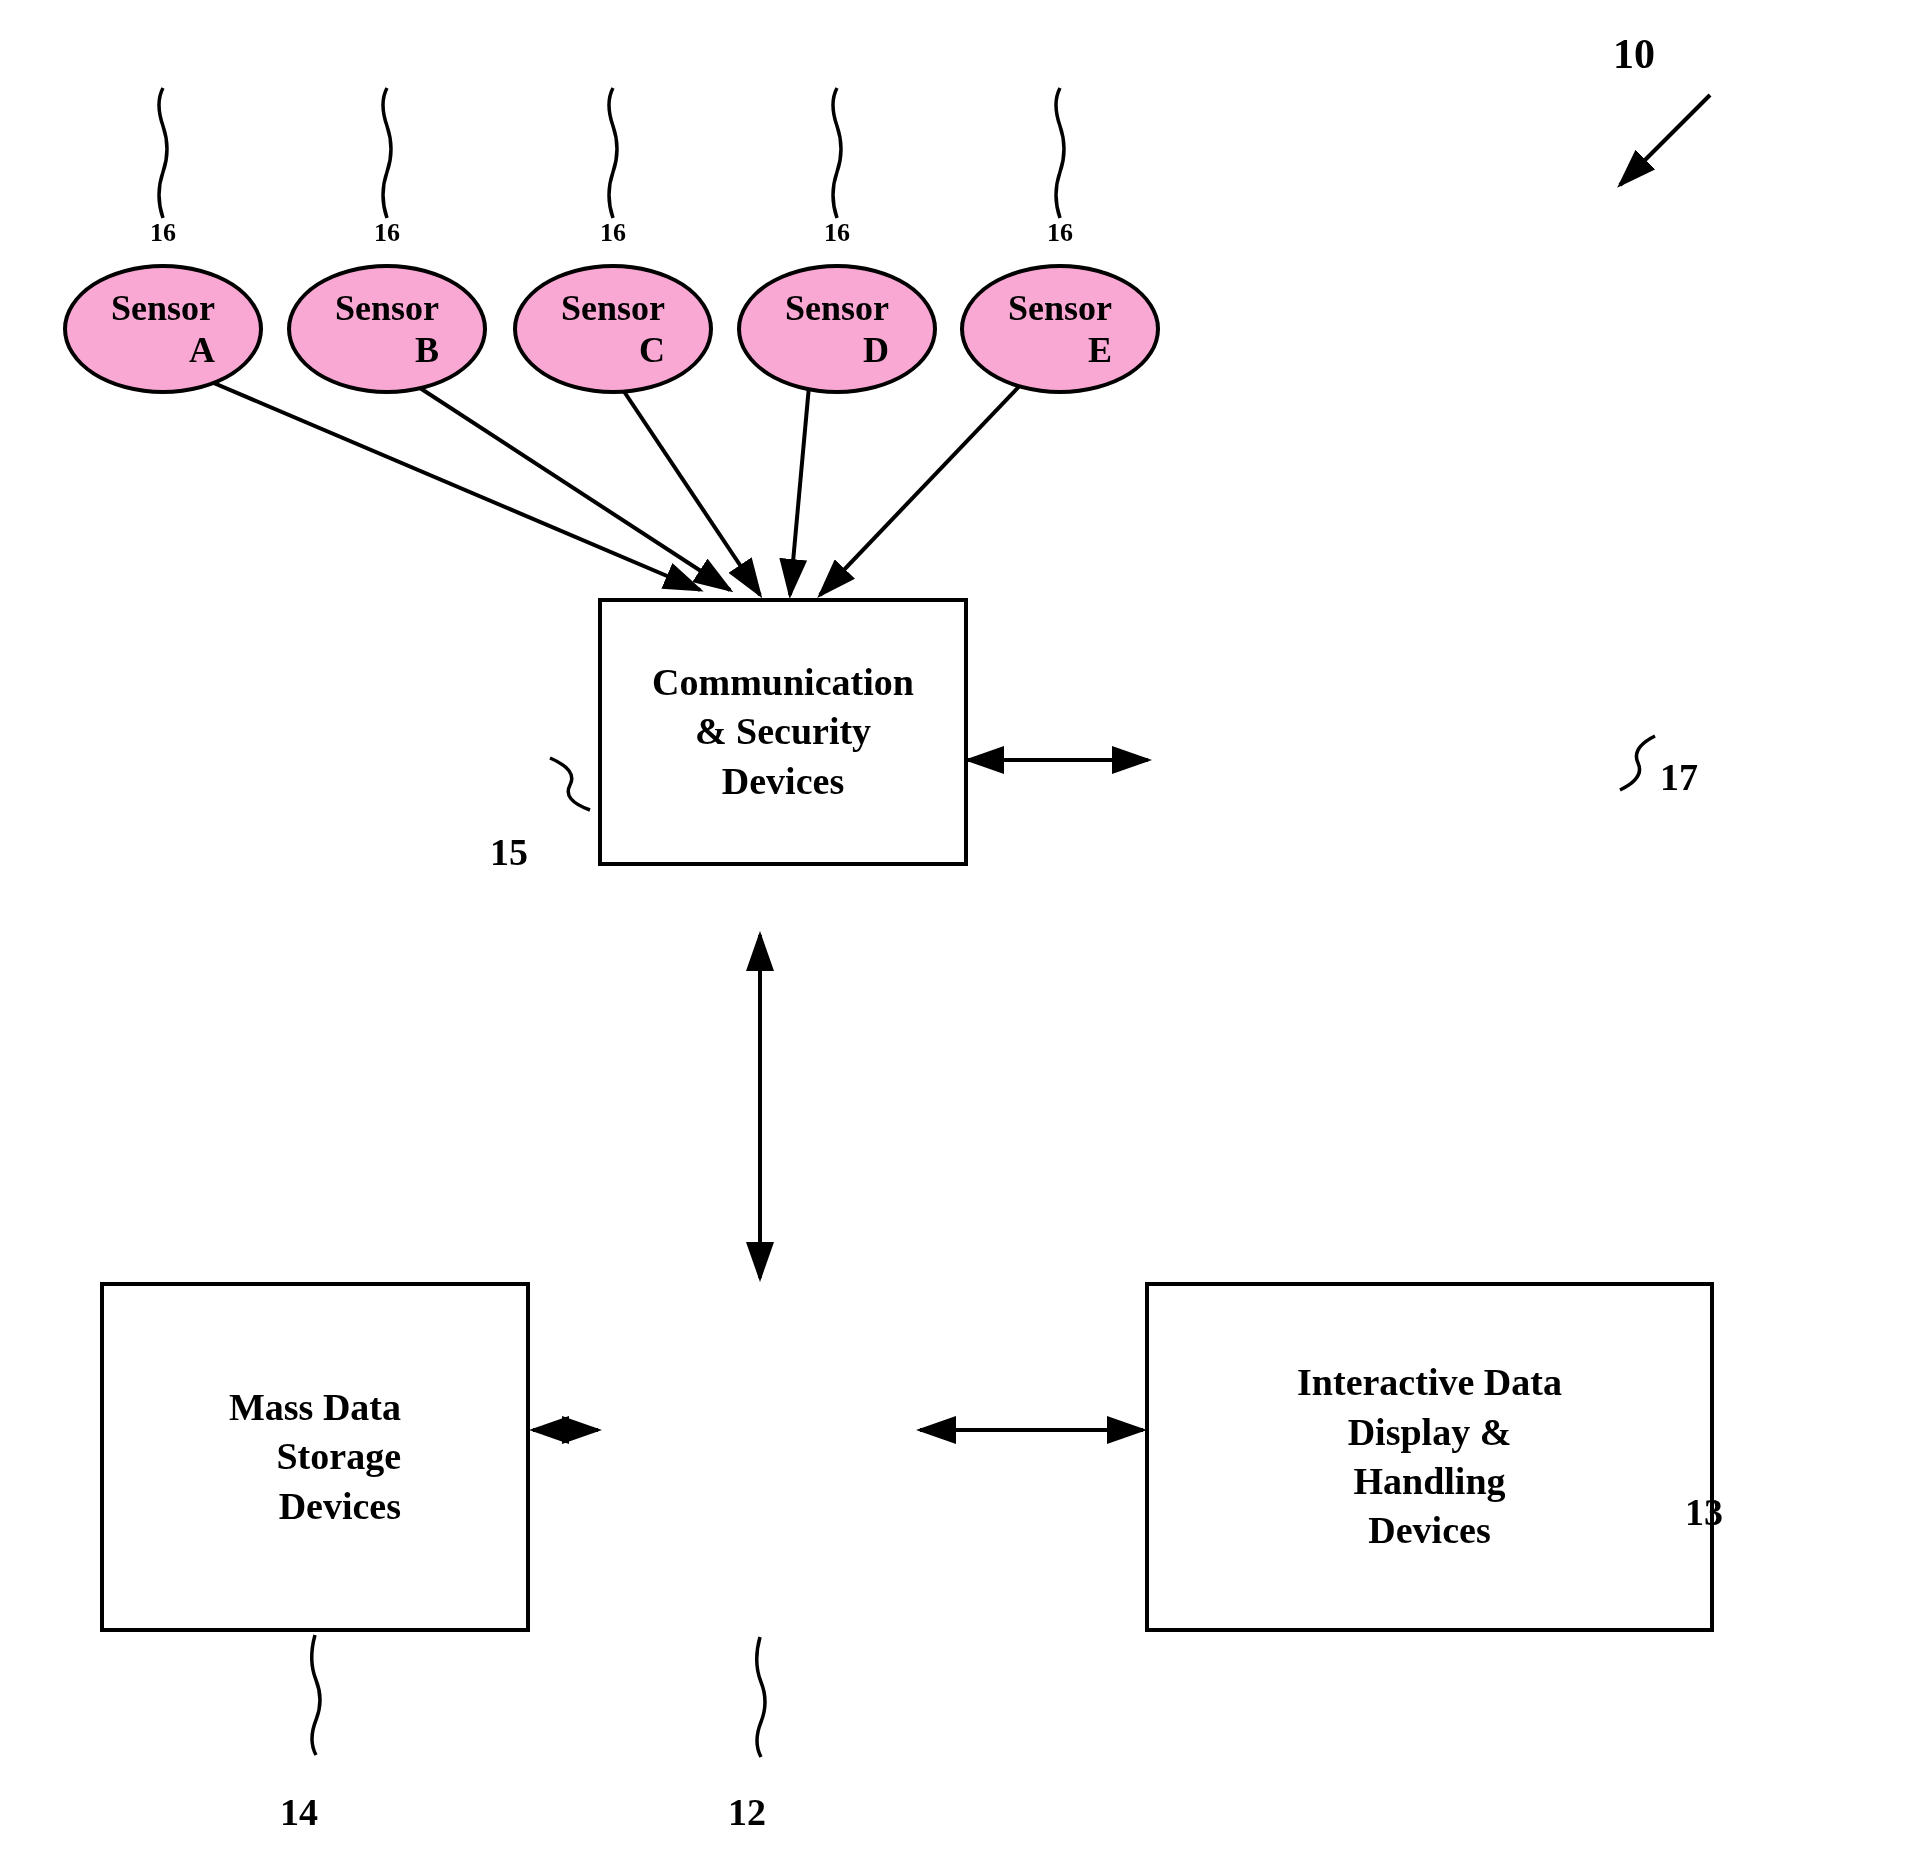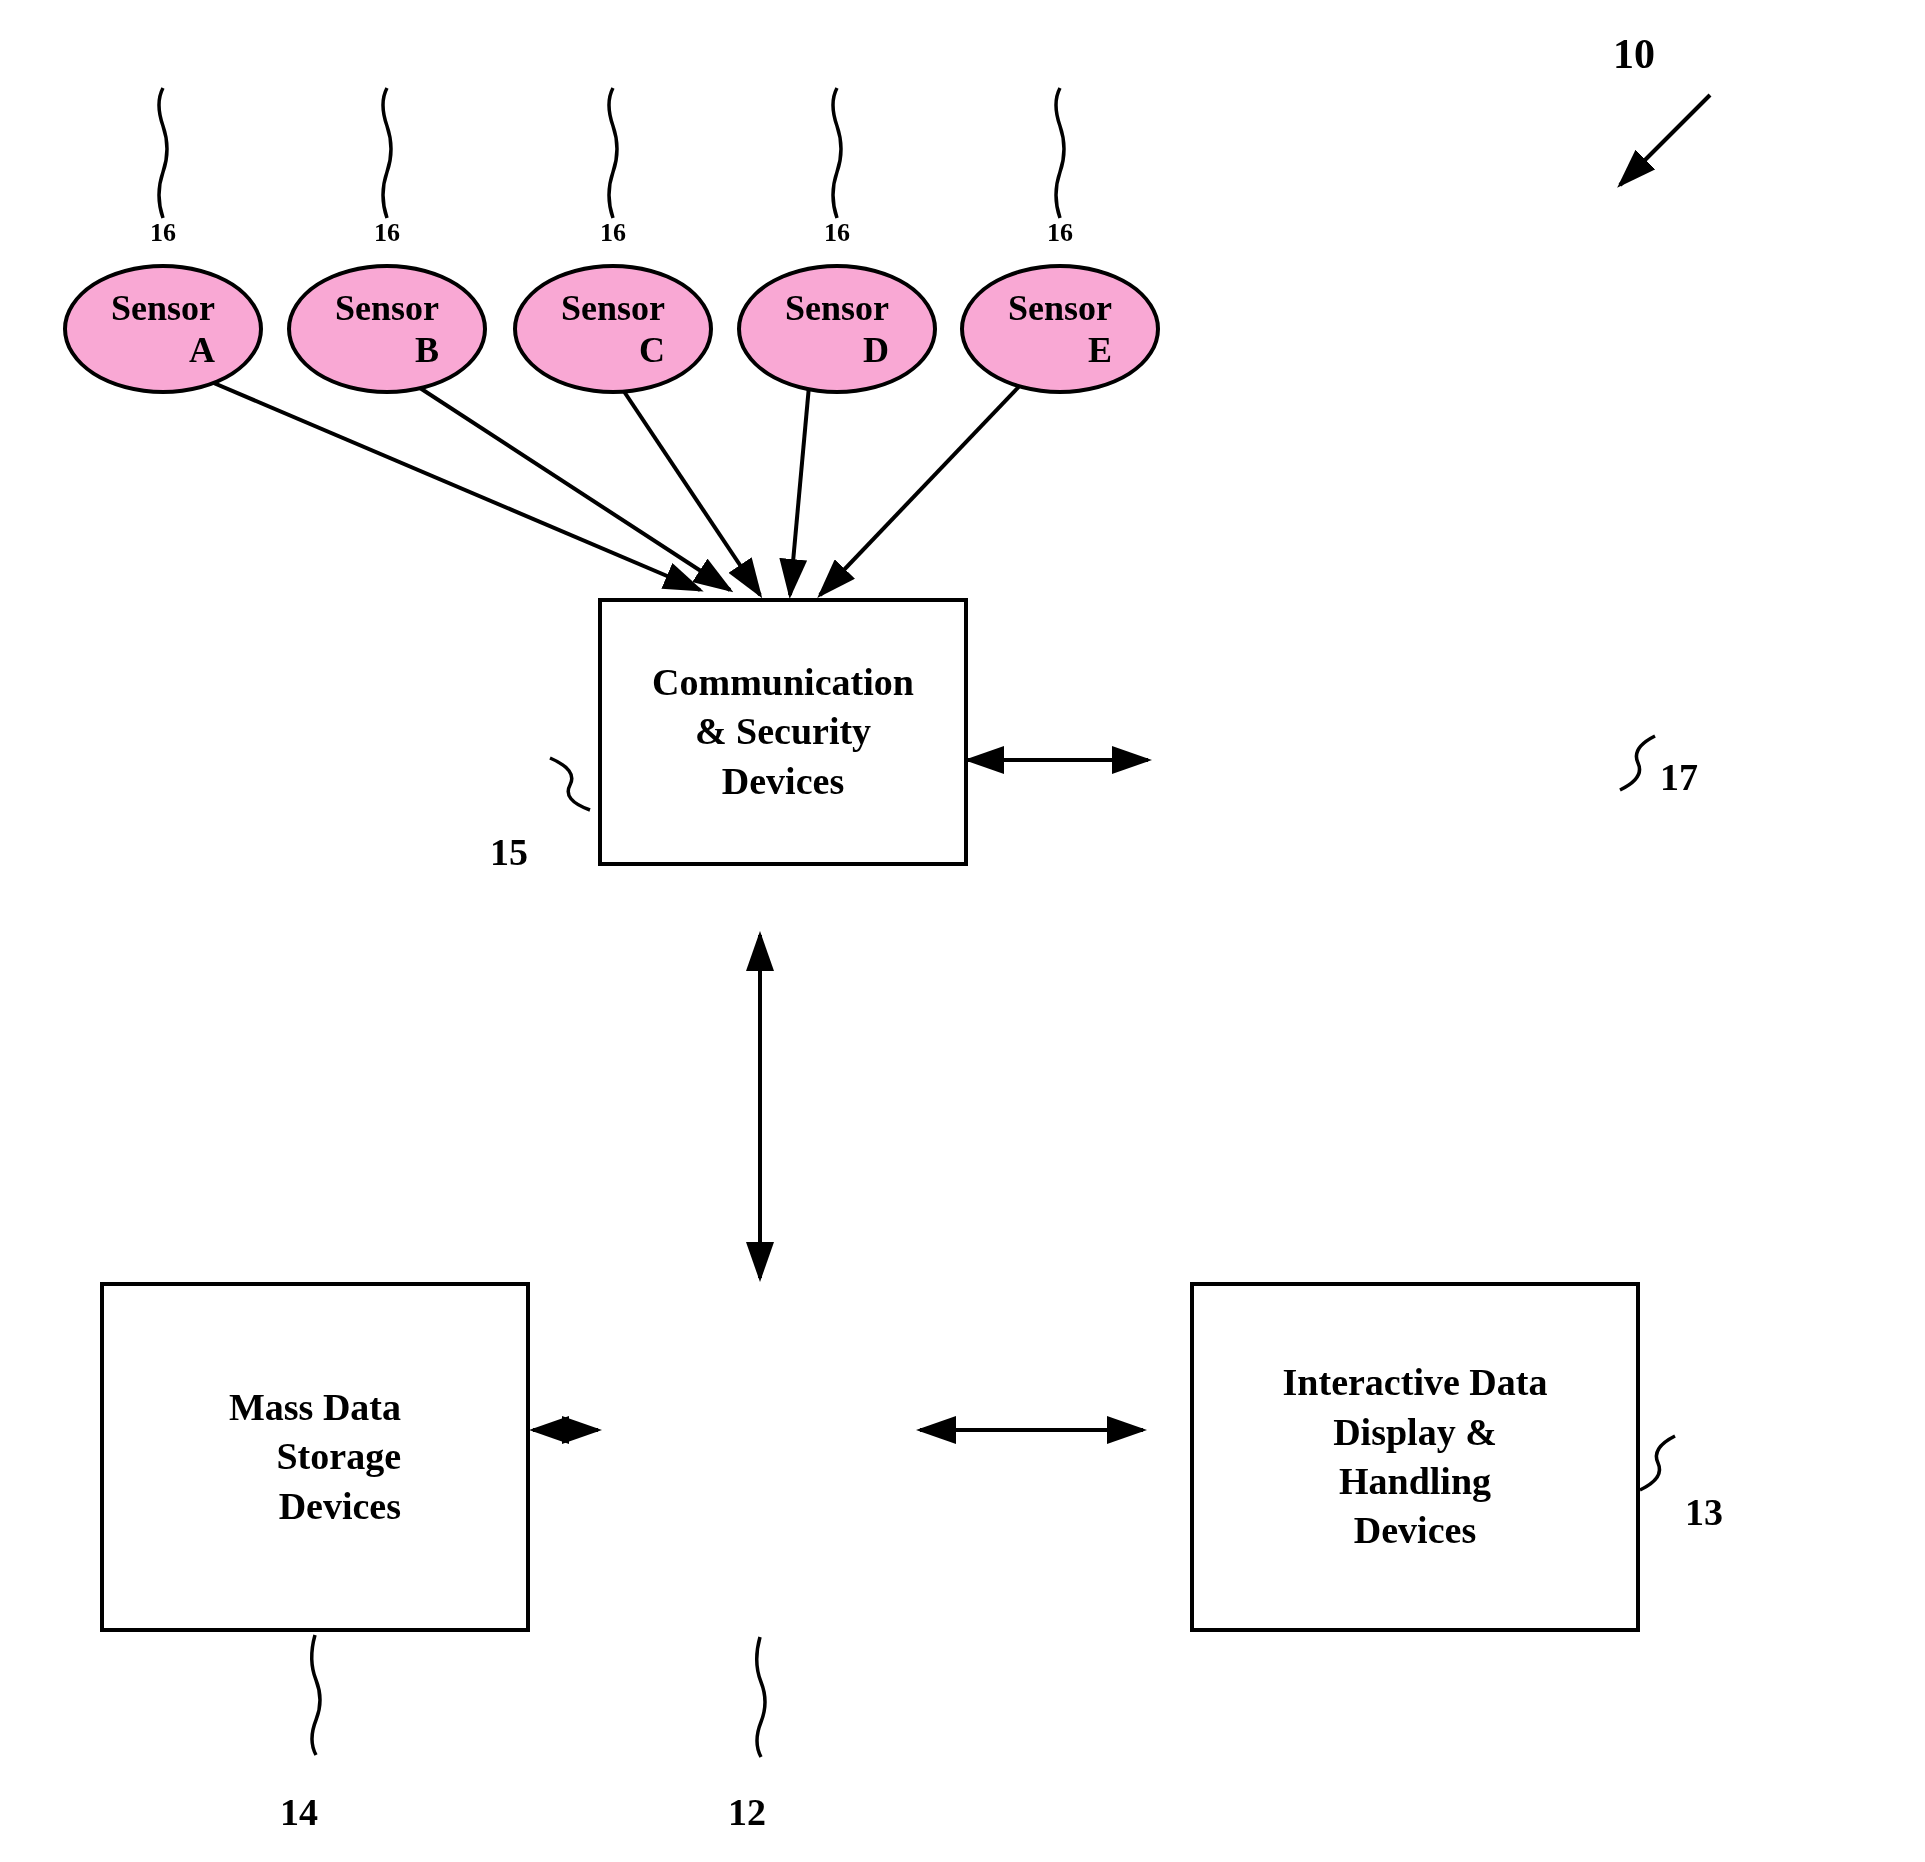--- a/index.html
+++ b/index.html
@@ -185,19 +185,19 @@
 
   <div class="box" style="left: 100px; top: 1282px; width: 430px; height: 350px; text-align: right;">
     <span>Mass Data<br>Storage<br>Devices</span>
   </div>
 
   <div class="ref-label" style="left: 280px; top: 1790px;">14</div>
 
 
   <div class="ref-label" style="left: 728px; top: 1790px;">12</div>
 
-  <div class="box" style="left: 1190px; top: 1282px; width: 450px; height: 350px; align-items: center;">
+  <div class="box" style="left: 1145px; top: 1282px; width: 569px; height: 350px; align-items: center;">
     <span>Interactive Data<br>Display &amp;<br>Handling<br>Devices</span>
   </div>
 
   <div class="ref-label" style="left: 1685px; top: 1490px;">13</div>
 
 </div>
 
 </body></html>

